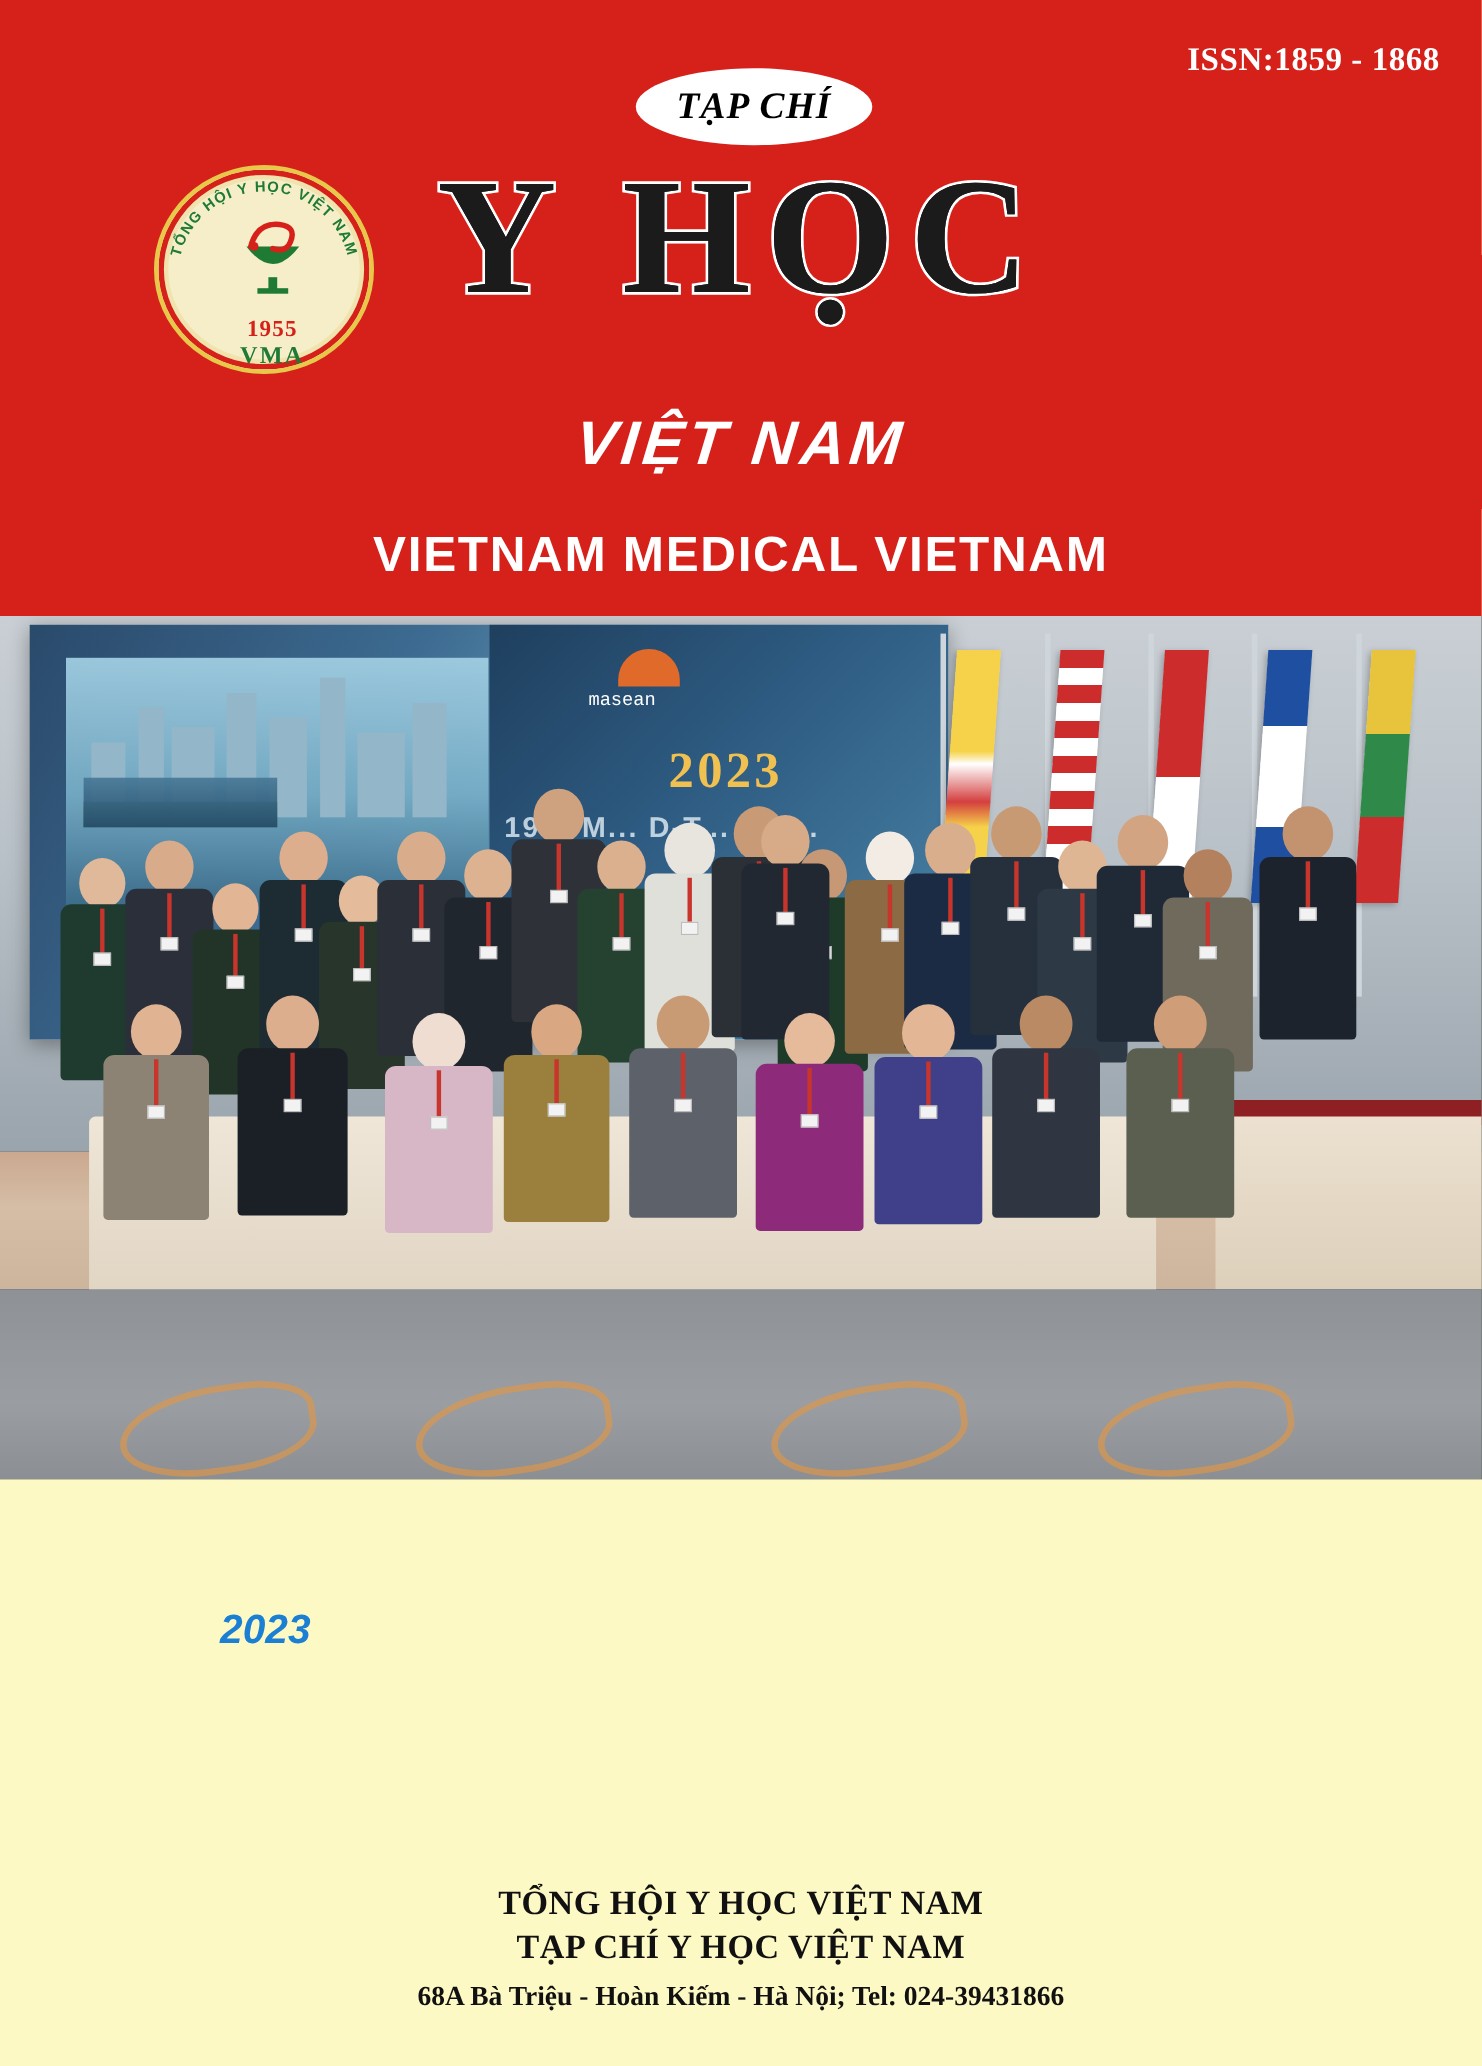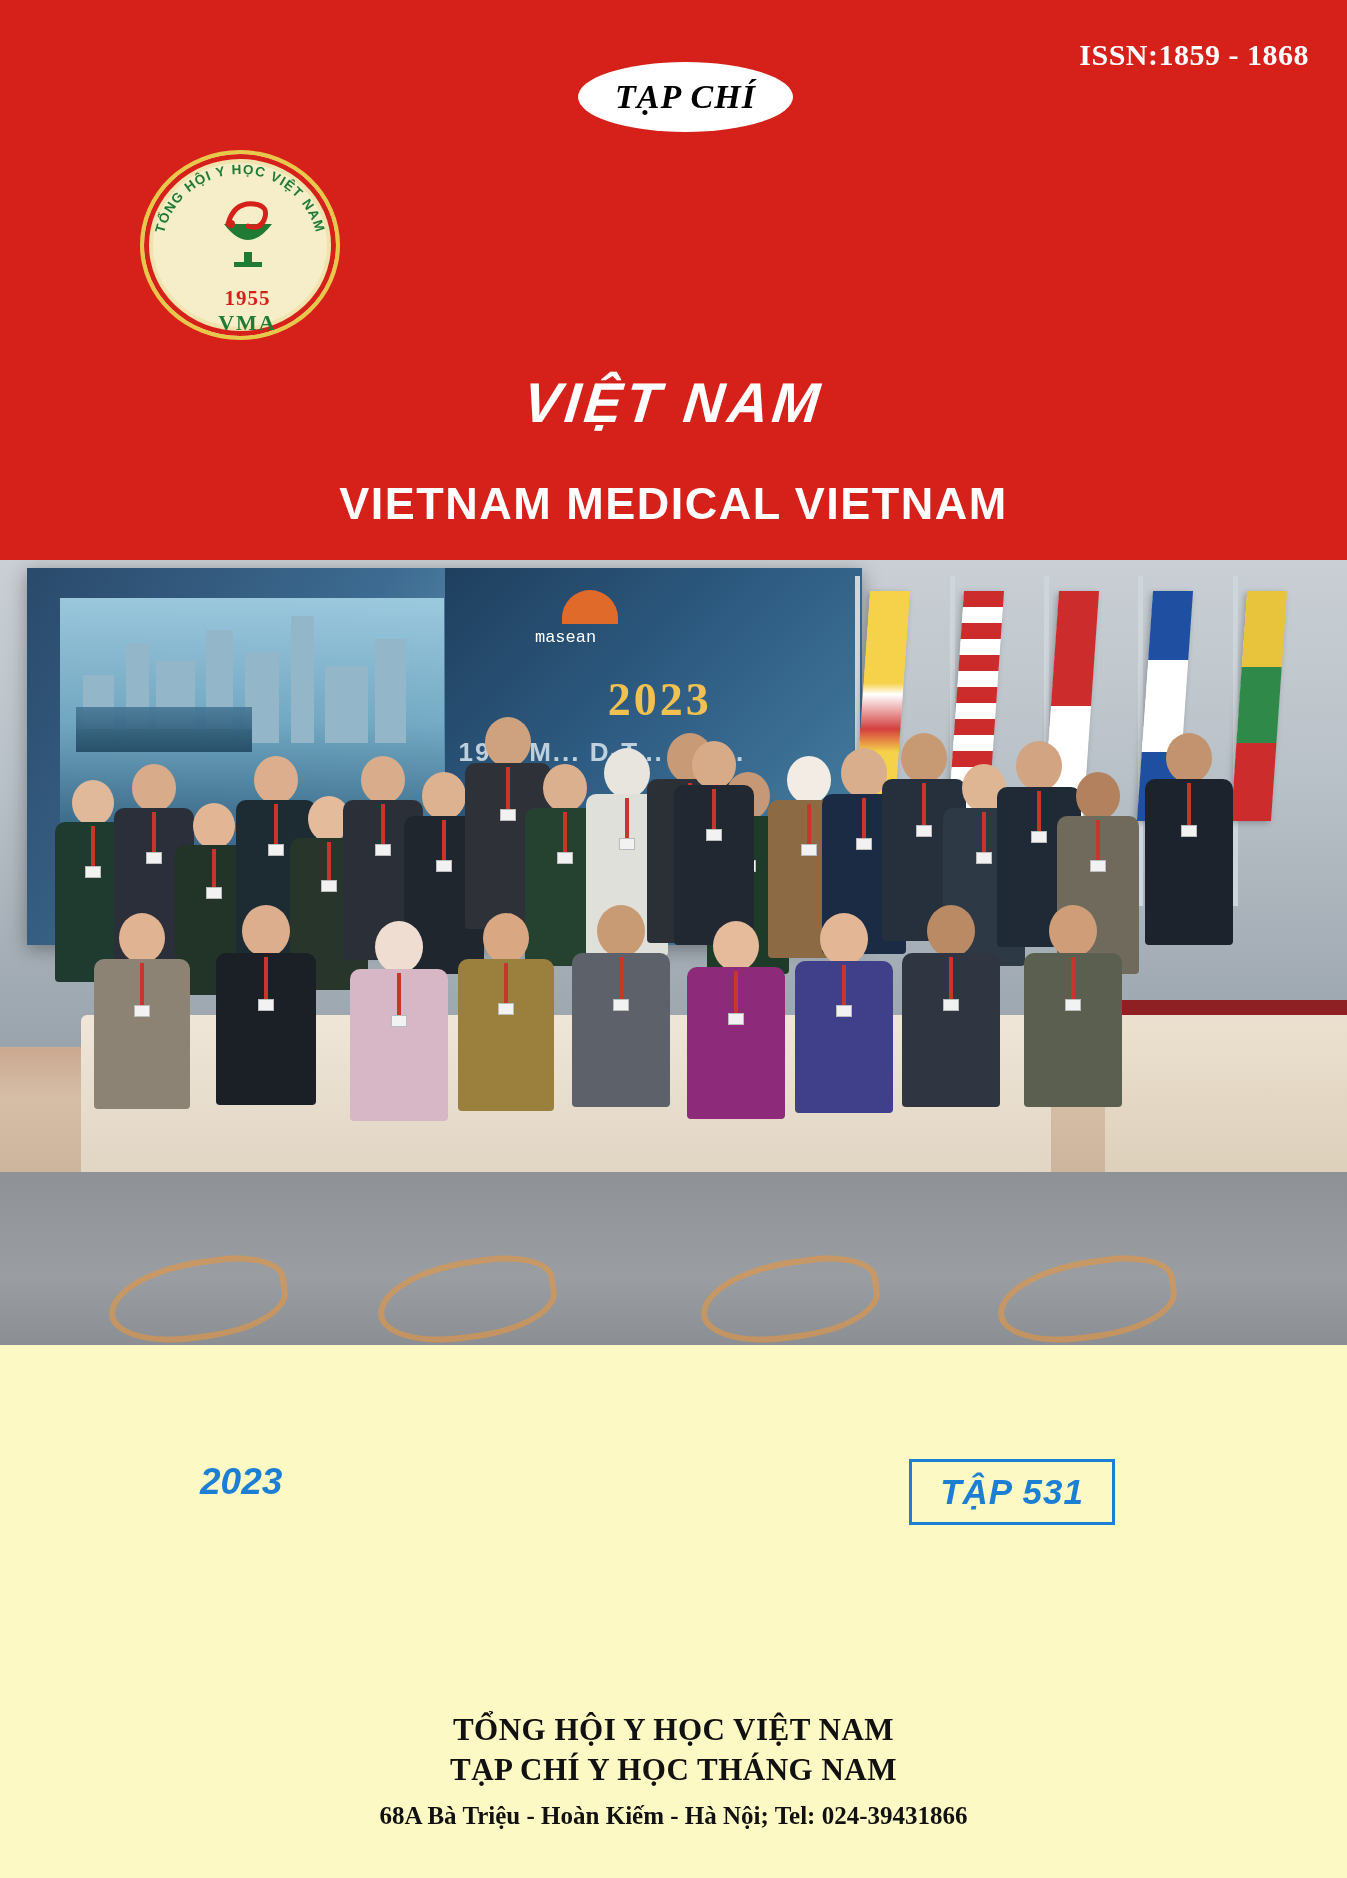--- a/index.html
+++ b/index.html
@@ -382,20 +382,21 @@
       <div class="seal-year">1955</div>
       <div class="seal-vma">VMA</div>
     </div>
   </div>
 
 
   <div class="oval">
     <span>TẠP CHÍ</span>
   </div>
 
+  <div class="big-title">Y HỌC</div>
   <div class="sub-title">VIỆT NAM</div>
   <div class="eng-title">VIETNAM MEDICAL VIETNAM</div>
 </div>
 
 <div class="photo">
   <div class="photo-inner">
 
     <div class="wall"></div>
 
     <div class="screen">
@@ -619,22 +620,19 @@
     </div>
   </div>
 </div>
 
 <div class="footer">
 
   <div class="issue-block">
     <div class="issue-year">2023</div>
   </div>
 
-  <div class="volume-box">
-    <span>TẬP 531</span>
-  </div>
 
   <div class="pub">
     <div class="l1">TỔNG HỘI Y HỌC VIỆT NAM</div>
-    <div class="l2">TẠP CHÍ Y HỌC THÁNG NAM</div>
+    <div class="l2">TẠP CHÍ Y HỌC VIỆT NAM</div>
     <div class="l3">68A Bà Triệu - Hoàn Kiếm - Hà Nội; Tel: 024-39431866</div>
   </div>
 </div>
 
 </body></html>

